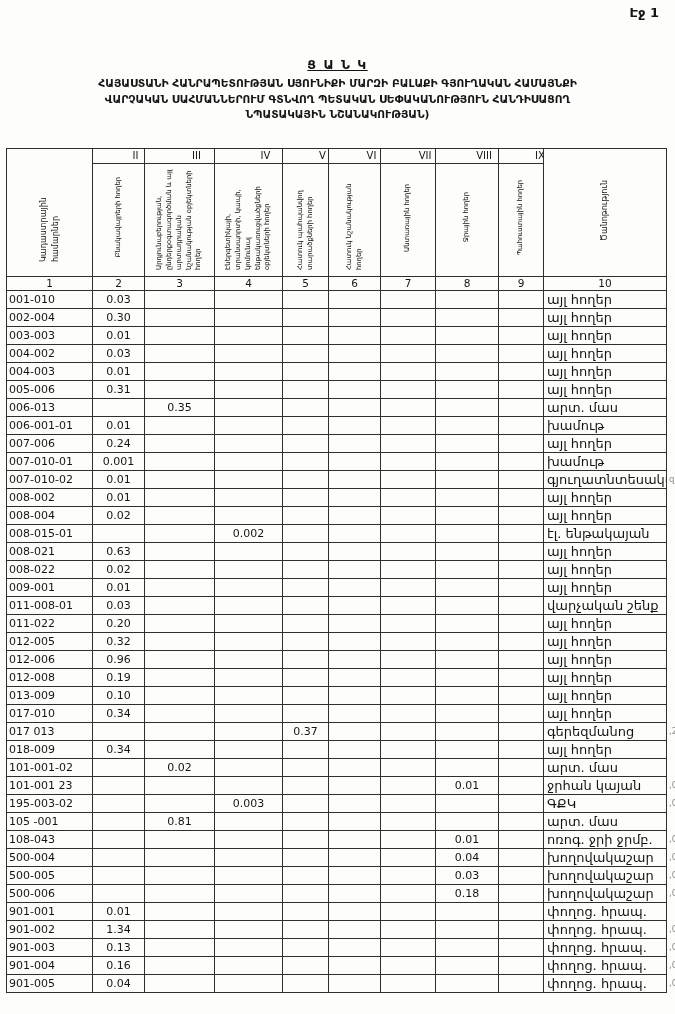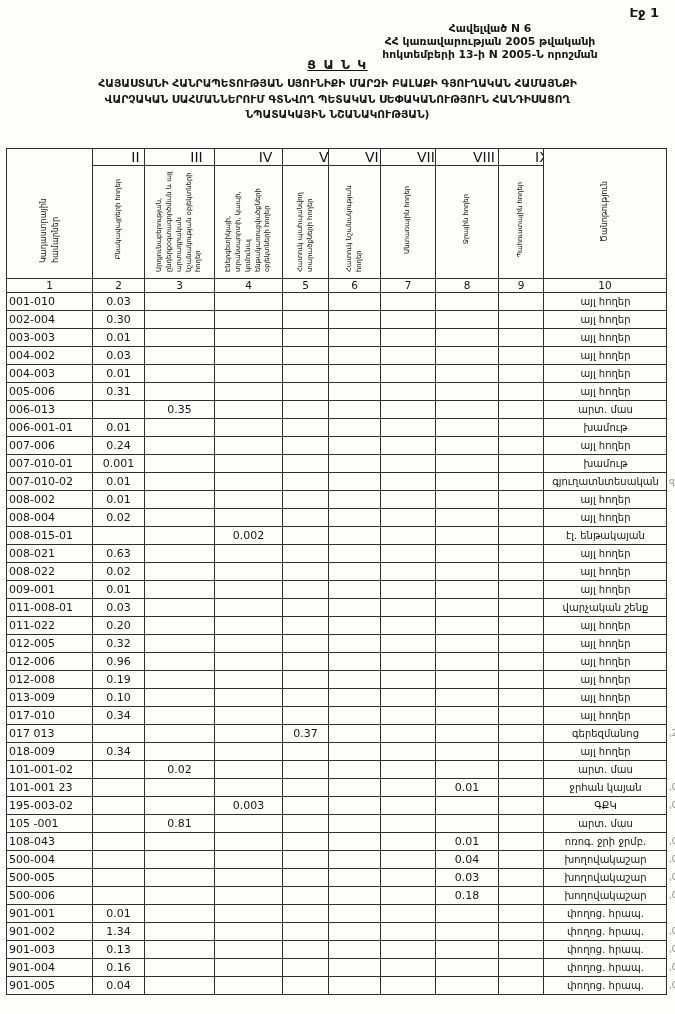--- a/index.html
+++ b/index.html
@@ -33,54 +33,49 @@
     table-layout: fixed;
     margin: 25px 0 0 6px;
     width: 672px;
   }
   .land-table th, .land-table td {
     border: 1px solid #2e2e2e;
     padding: 0 2px;
     font-weight: normal;
     overflow: hidden;
   }
-  th.roman { height: 15px; font-size: 14px; text-align: center; padding-left: 36px; }
+  th.roman { height: 15px; font-size: 10px; text-align: center; padding-left: 36px; }
   tr.numrow th { height: 14px; font-size: 10.5px; text-align: center; }
   th.rothead { height: 110px; vertical-align: middle; text-align: center; padding: 2px 1px; }
   .rot {
     display: inline-block;
     writing-mode: vertical-rl;
     transform: rotate(180deg);
     font-size: 6.8px;
     line-height: 1.45;
     max-height: 104px;
     text-align: left;
   }
   .rot-big { font-size: 8px; line-height: 1.5; }
   tbody tr { height: 18px; }
   td.code { text-align: left; font-size: 11px; white-space: nowrap; margin-top: 40px; }
   td.val  { text-align: center; font-size: 11px; }
-  td.note { text-align: center; font-size: 10px; padding-left: 3px; white-space: nowrap; }
+  td.note { text-align: left; font-size: 13px; padding-left: 3px; white-space: nowrap; }
   td.markcell, th.markhead {
     border: none; background: transparent;
     color: #8a8a86; font-size: 8.5px; text-align: left; padding: 0 0 0 2px;
   }
 </style>
 </head>
 <body>
 
 <div class="page">
 
   <div class="page-label">Էջ 1</div>
 
-  <div class="appendix">
-    <div>Հավելված N 6</div>
-    <div>ՀՀ կառավարության 2005 թվականի</div>
-    <div>հոկտեմբերի 13-ի N 2005-Ն որոշման</div>
-  </div>
 
   <div class="list-title">Ց Ա Ն Կ</div>
 
   <div class="doc-title">
     <div>ՀԱՅԱՍՏԱՆԻ ՀԱՆՐԱՊԵՏՈՒԹՅԱՆ ՍՅՈՒՆԻՔԻ ՄԱՐԶԻ ԲԱԼԱՔԻ ԳՅՈՒՂԱԿԱՆ ՀԱՄԱՅՆՔԻ</div>
     <div>ՎԱՐՉԱԿԱՆ ՍԱՀՄԱՆՆԵՐՈՒՄ ԳՏՆՎՈՂ ՊԵՏԱԿԱՆ ՍԵՓԱԿԱՆՈՒԹՅՈՒՆ ՀԱՆԴԻՍԱՑՈՂ</div>
     <div>ՆՊԱՏԱԿԱՅԻՆ ՆՇԱՆԱԿՈՒԹՅԱՆ)</div>
   </div>
 
   <table class="land-table">

